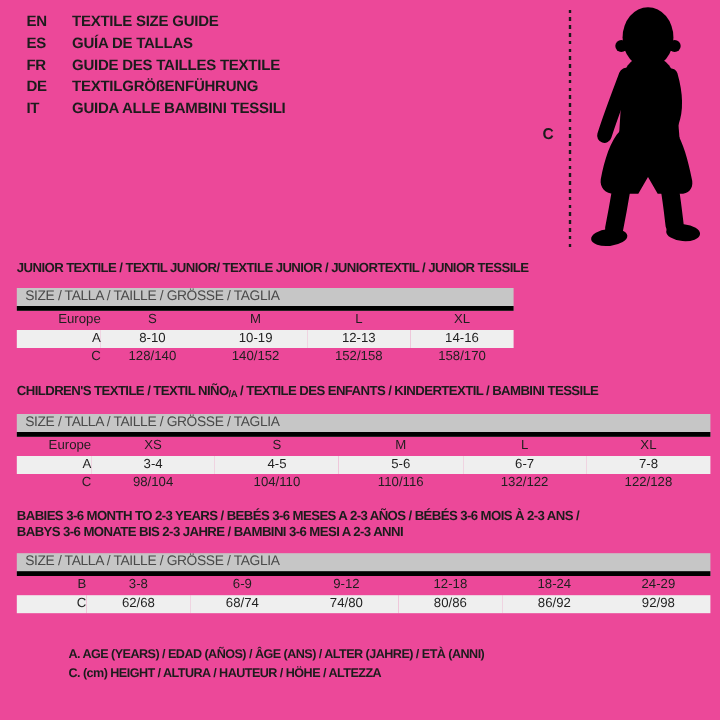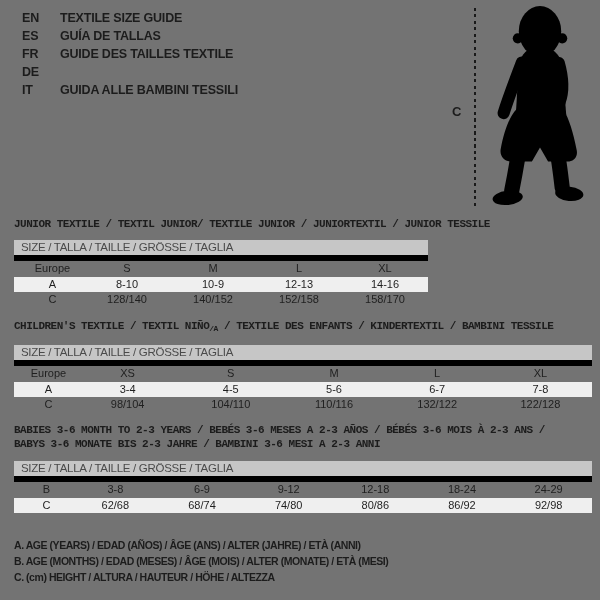--- a/index.html
+++ b/index.html
@@ -1,21 +1,21 @@
 <!DOCTYPE html>
 <html><head>
 <meta charset="utf-8">
 <style>
   * { margin: 0; padding: 0; box-sizing: border-box; }
   html, body { background: #ffffff; }
   .page {
     position: relative;
     width: 600px;
     height: 600px;
-    background: #737373;
+    background: #ec4899;
     overflow: hidden;
     font-family: "Liberation Sans", sans-serif;
     color: #1c1c1c;
   }
 
   
   .lang-list { position: absolute; top: 9px; left: 22px; }
   .lang-row { display: flex; font-weight: bold; font-size: 12.5px; line-height: 18px; letter-spacing: -0.2px; }
   .lang-code { width: 38px; }
 
@@ -25,42 +25,42 @@
     background: repeating-linear-gradient(to bottom, #1a1a1a 0 3px, transparent 3px 6.5px);
   }
   .figure-label { position: absolute; left: 452px; top: 104px; font-weight: bold; font-size: 13px; }
   .baby-svg { position: absolute; left: 486px; top: 2px; }
 
   
   .section { position: absolute; left: 14px; }
   .section-junior   { top: 217px; width: 414px; }
   .section-children { top: 319px; width: 578px; }
   .section-babies   { top: 423px; width: 578px; }
-  .section-heading { font-weight: bold; font-size: 11px; letter-spacing: -0.5px; line-height: 14px; white-space: nowrap; font-family: Liberation Mono, monospace; }
+  .section-heading { font-weight: bold; font-size: 11px; letter-spacing: -0.5px; line-height: 14px; white-space: nowrap; }
   .subscript { font-size: 8px; vertical-align: -2px; }
 
   .size-bar {
     margin-top: 9px;
     background: #c6c6c6;
-    border-bottom: 6px solid #000000;
+    border-bottom: 4px solid #000000;
     color: #4a4a4a;
     font-size: 11.5px;
     letter-spacing: -0.3px;
     padding: 1px 0 2px 7px;
   }
   .section-babies .size-bar { margin-top: 10px; }
 
   table { width: 100%; border-collapse: collapse; table-layout: fixed; font-size: 11px; color: #1f1f1f; }
   td { text-align: center; padding: 1px 0 2px; line-height: 12.5px; }
-  td.row-label { text-align: center; padding-left: 7px; margin-top: 13px; }
+  td.row-label { text-align: right; padding-left: 7px; margin-top: 13px; }
   tr.shaded { background: #efefef; }
 
   
   .footnotes { position: absolute; left: 14px; top: 537px; }
-  .footnote { font-weight: bold; font-size: 10.5px; letter-spacing: -0.45px; line-height: 16px; white-space: nowrap; }
+  .footnote { font-weight: bold; font-size: 10.5px; letter-spacing: -0.45px; line-height: 16px; white-space: nowrap; margin-left: 43px; }
 </style>
 </head>
 <body>
 
 <div class="page">
 
   <div class="lang-list">
     <div class="lang-row">
       <span class="lang-code">EN</span>
       <span class="lang-title">TEXTILE SIZE GUIDE</span>
@@ -68,20 +68,21 @@
     <div class="lang-row">
       <span class="lang-code">ES</span>
       <span class="lang-title">GUÍA DE TALLAS</span>
     </div>
     <div class="lang-row">
       <span class="lang-code">FR</span>
       <span class="lang-title">GUIDE DES TAILLES TEXTILE</span>
     </div>
     <div class="lang-row">
       <span class="lang-code">DE</span>
+      <span class="lang-title">TEXTILGRÖßENFÜHRUNG</span>
     </div>
     <div class="lang-row">
       <span class="lang-code">IT</span>
       <span class="lang-title">GUIDA ALLE BAMBINI TESSILI</span>
     </div>
   </div>
 
   <div class="figure-line"></div>
   <div class="figure-label">C</div>
   <svg class="baby-svg" width="108" height="208" viewBox="0 0 104 206" xmlns="http://www.w3.org/2000/svg">
@@ -115,21 +116,21 @@
           <tr>
         <td class="row-label">Europe</td>
         <td>S</td>
         <td>M</td>
         <td>L</td>
         <td>XL</td>
       </tr>
       <tr class="shaded">
         <td class="row-label">A</td>
         <td>8-10</td>
-        <td>10-9</td>
+        <td>10-19</td>
         <td>12-13</td>
         <td>14-16</td>
       </tr>
       <tr>
         <td class="row-label">C</td>
         <td>128/140</td>
         <td>140/152</td>
         <td>152/158</td>
         <td>158/170</td>
       </tr>
@@ -210,17 +211,16 @@
         <td>80/86</td>
         <td>86/92</td>
         <td>92/98</td>
       </tr>
     </tbody>
       </table>
   </div>
 
   <div class="footnotes">
     <div class="footnote">A. AGE (YEARS) / EDAD (AÑOS) / ÂGE (ANS) / ALTER (JAHRE) / ETÀ (ANNI)</div>
-    <div class="footnote">B. AGE (MONTHS) / EDAD (MESES) / ÂGE (MOIS) / ALTER (MONATE) / ETÀ (MESI)</div>
     <div class="footnote">C. (cm) HEIGHT / ALTURA / HAUTEUR / HÖHE / ALTEZZA</div>
   </div>
 
 </div>
 
 </body></html>

